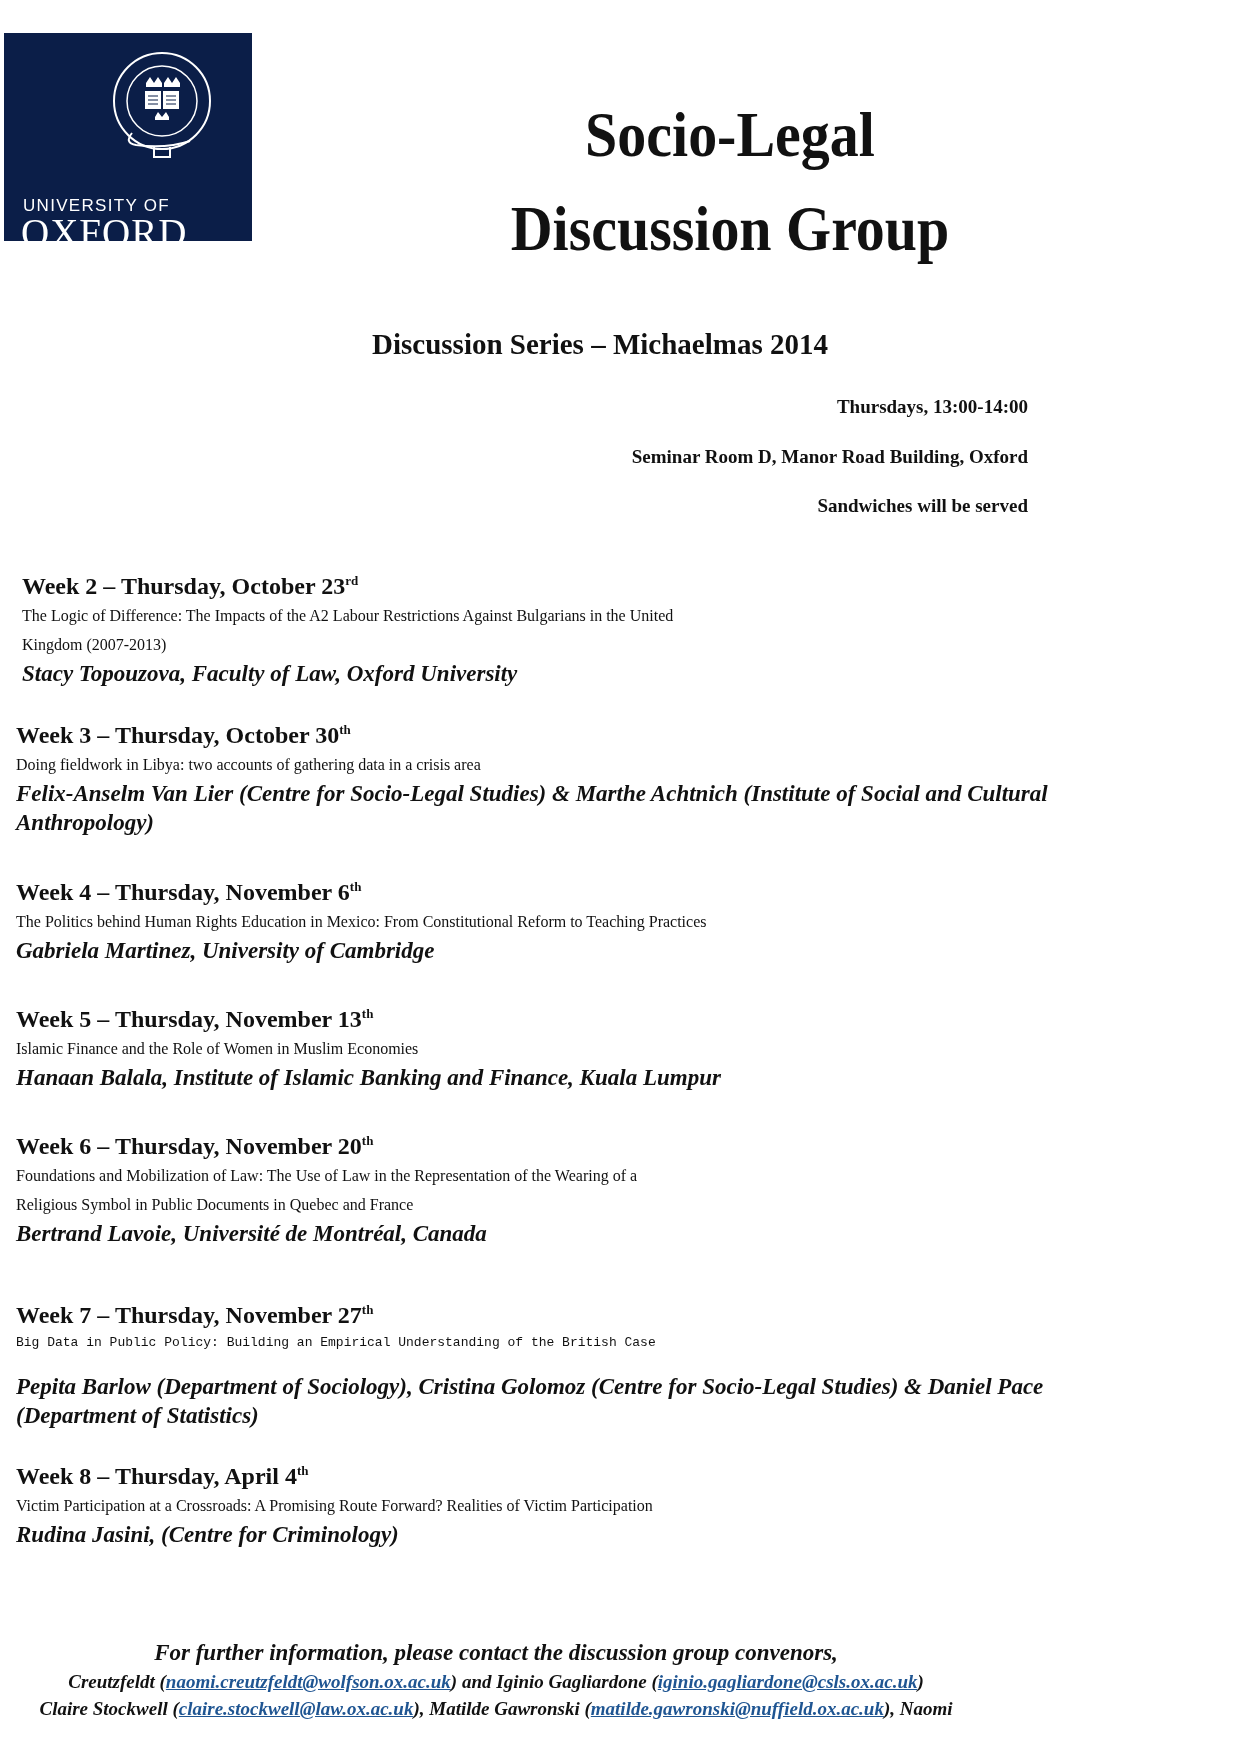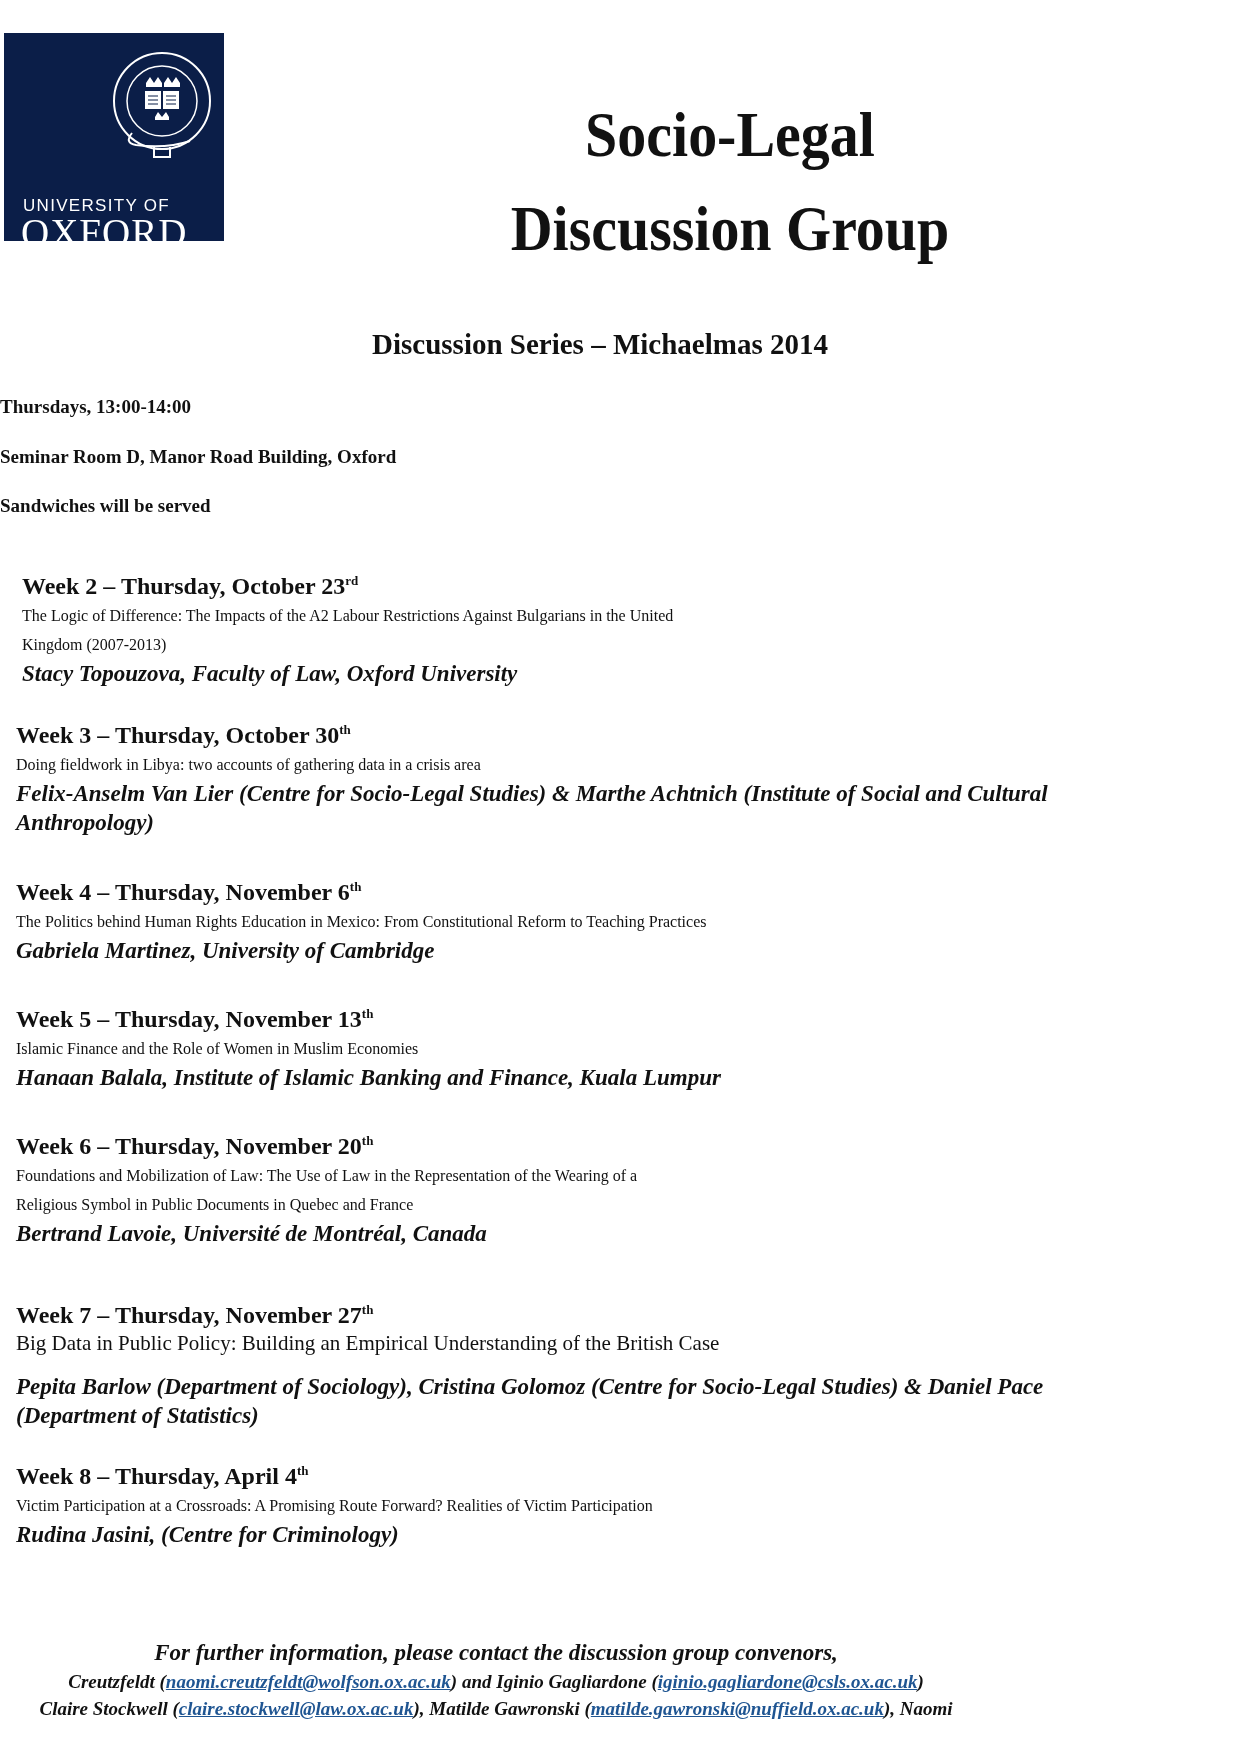--- a/index.html
+++ b/index.html
@@ -1,21 +1,21 @@
 <!DOCTYPE html>
 <html><head>
   <meta charset="utf-8">
   <style>
     html, body { margin: 0; padding: 0; background: #ffffff; }
     body {
       width: 1240px; height: 1754px; position: relative; overflow: hidden;
       font-family: "Liberation Serif", "DejaVu Serif", serif; color: #111;
     }
     .logo {
-      position: absolute; left: 4px; top: 33px; width: 220px; height: 208px;
+      position: absolute; left: 4px; top: 33px; width: 248px; height: 208px;
       background: #0b1e48; color: #fff;
     }
     .logo .seal { position: absolute; left: 104px; top: 14px; width: 108px; height: 118px; }
     .logo .uni-of {
       position: absolute; left: 19px; top: 163px; font-family: "Liberation Sans", sans-serif;
       font-size: 17px; letter-spacing: 1.3px; color: #fff;
     }
     .logo .oxford {
       position: absolute; left: 17px; top: 180px; font-family: "Liberation Serif", serif;
       font-size: 39px; letter-spacing: 1px; color: #fff; line-height: 1;
@@ -24,29 +24,29 @@
       position: absolute; left: 400px; width: 660px; text-align: center;
       font-weight: bold; font-size: 63px; line-height: 1; transform: scaleX(0.92);
     }
     .title.l1 { top: 104px; }
     .title.l2 { top: 198px; }
     .subtitle {
       position: absolute; left: 0; width: 1200px; top: 328px; text-align: center;
       font-weight: bold; font-size: 29px;
     }
     .info {
-      position: absolute; left: 0; width: 1028px; text-align: left;
+      position: absolute; left: 0; width: 1028px; text-align: right;
       font-weight: bold; font-size: 19px;
     }
     .sessions { position: absolute; left: 16px; top: 0; width: 1210px; }
     .session { position: absolute; left: 0; width: 1210px; }
     .s-head { font-weight: bold; font-size: 24px; line-height: 29px; white-space: nowrap; }
     .s-head sup { font-size: 13px; vertical-align: 9px; line-height: 0; }
     .s-title { font-size: 16px; line-height: 29px; }
-    .s-title.small { font-size: 21px; line-height: 26px; }
+    .s-title.small { font-size: 13px; line-height: 26px; font-family: Liberation Mono, monospace; }
     .s-speaker { font-weight: bold; font-style: italic; font-size: 23px; line-height: 29px; }
     .gap-top { margin-top: 16px; }
     .footer { position: absolute; left: 0; width: 992px; text-align: center; top: 1638px; }
     .f-lead { font-weight: bold; font-style: italic; font-size: 23px; line-height: 30px; }
     .f-line { font-weight: bold; font-style: italic; font-size: 19px; line-height: 27px; }
     .f-line a { color: #1f5592; text-decoration: underline; }
   </style>
 </head>
 <body>
 

